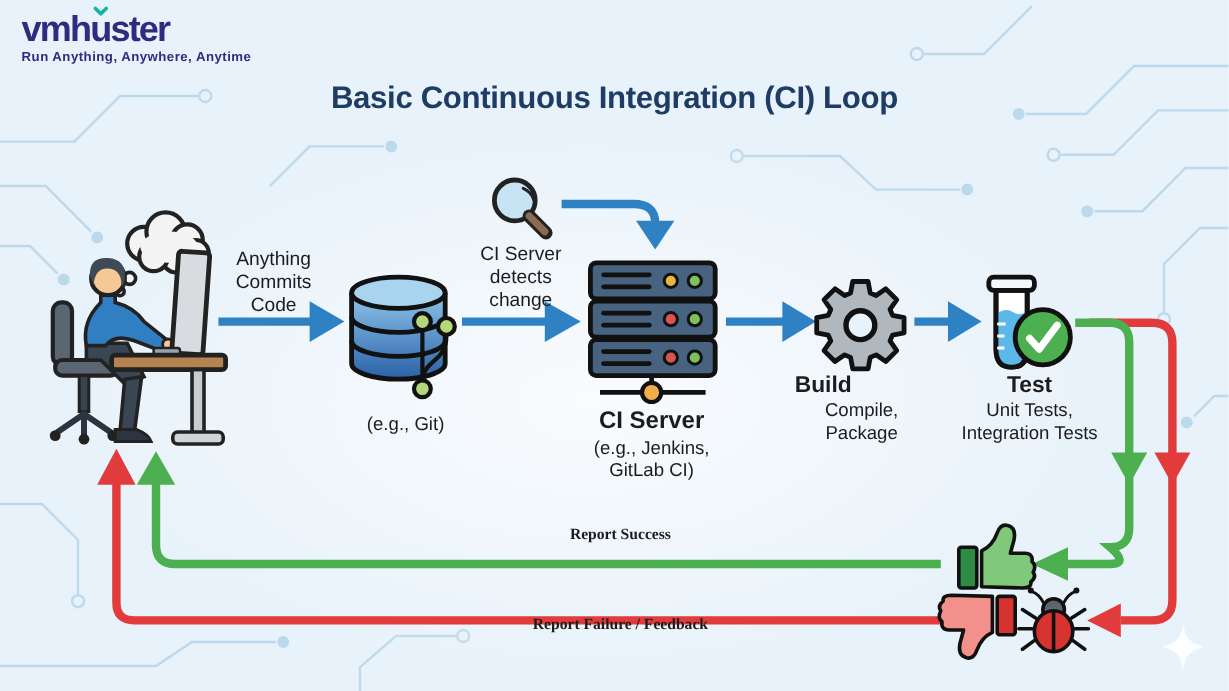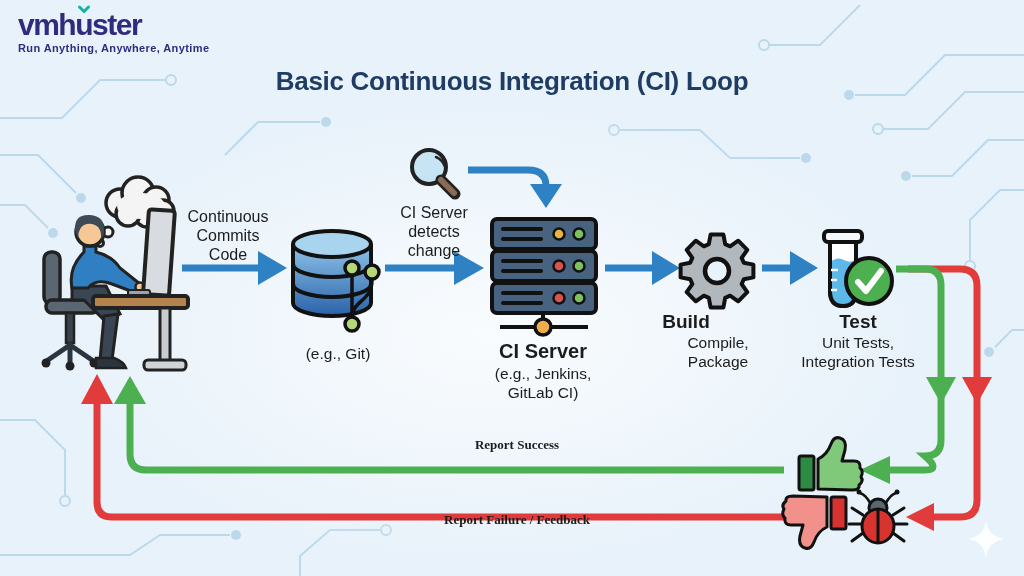--- a/index.html
+++ b/index.html
@@ -275,21 +275,21 @@
             <polyline points="2,2 6.5,6.5 11,2" fill="none" stroke="var(--logo_accent,#12b5a0)" stroke-width="3" stroke-linecap="round" stroke-linejoin="round"></polyline>
           </svg><span>u</span></span>
         <span>ster</span>
     </div>
     <div class="tagline">Run Anything, Anywhere, Anytime</div>
   </div>
 
   <div class="title">Basic Continuous Integration (CI) Loop</div>
 
   <div class="lbl step-note" style="left:228px;top:207px;">
-    <div>Continuous</div>
+    <div>Anything</div>
     <div>Commits</div>
     <div>Code</div>
   </div>
 
   <div class="lbl step-note" style="left:434px;top:203px;">
     <div>CI Server</div>
     <div>detects</div>
     <div>change</div>
   </div>
 

